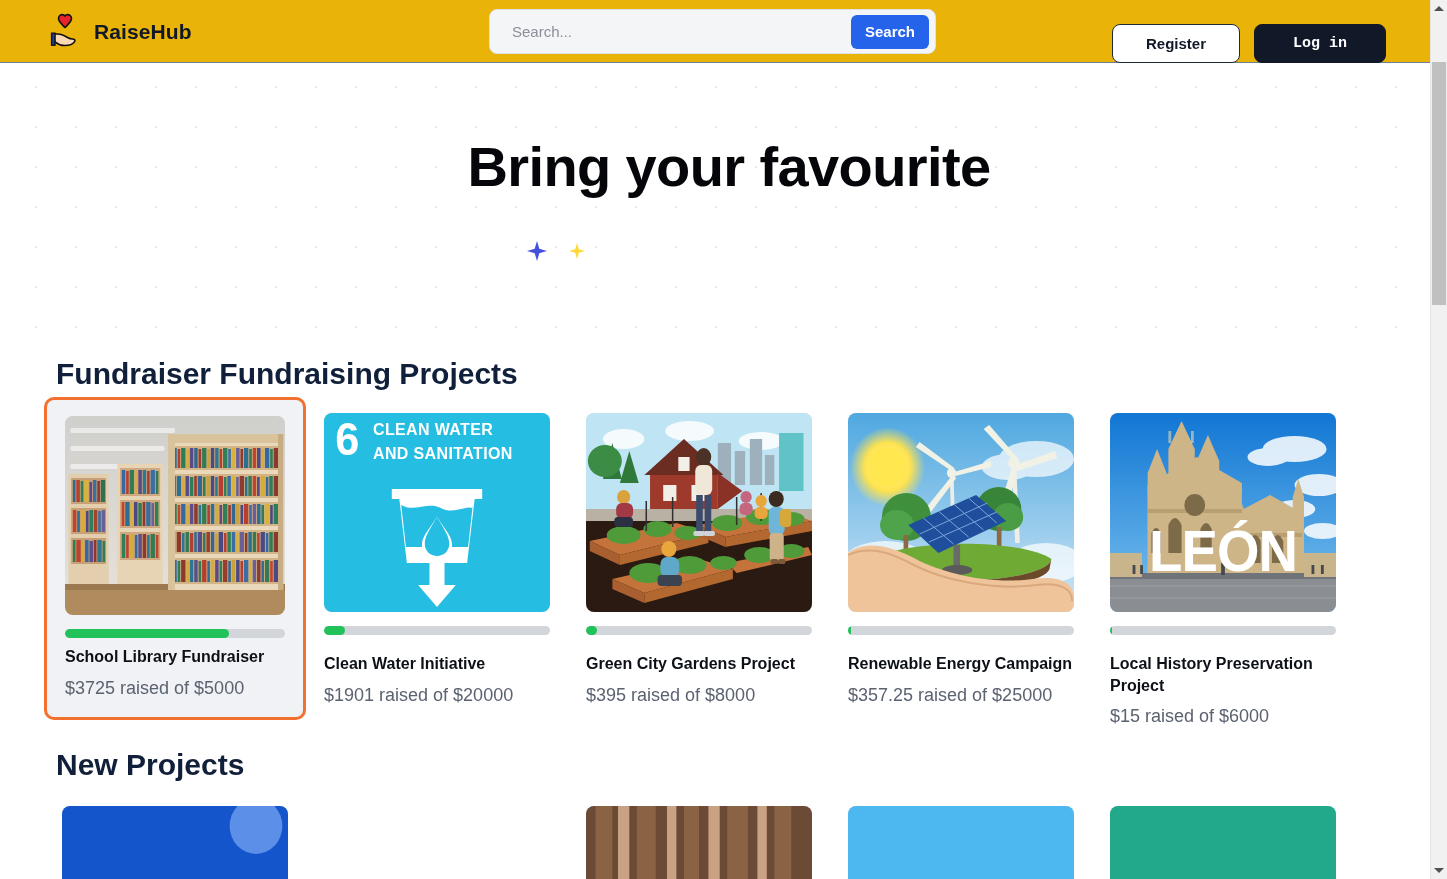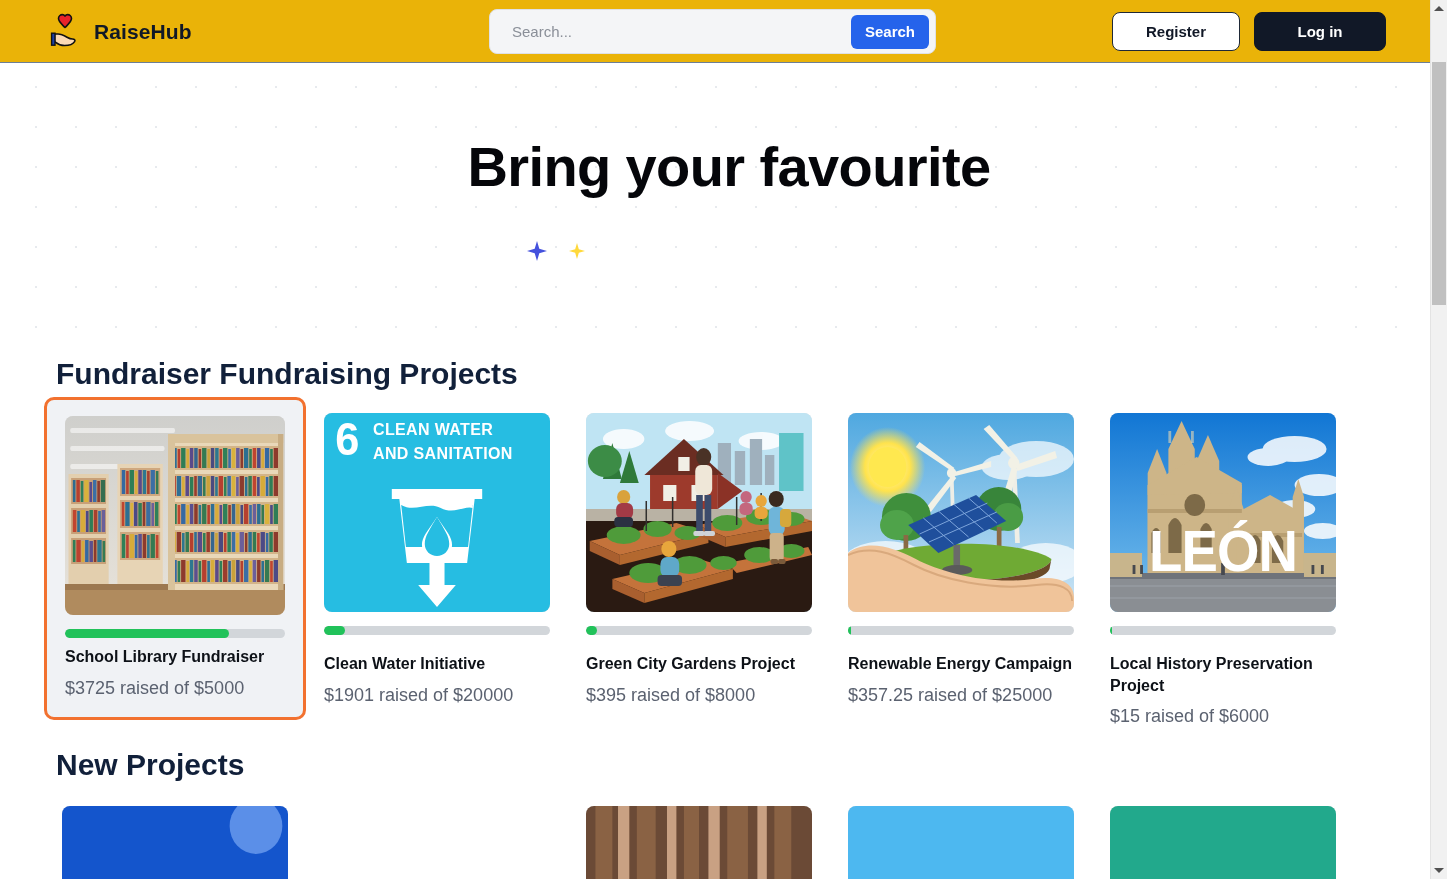--- a/index.html
+++ b/index.html
@@ -67,36 +67,36 @@
     background: #2563eb; color: #ffffff;
     border: 0; border-radius: 6px;
     font-family: "Liberation Sans", sans-serif;
     font-size: 15px; font-weight: bold;
     cursor: pointer;
     padding: 0 14px;
   }
 
   .authwrap {
     position: absolute;
-    right: 44px; top: 12px;
+    right: 44px; top: 24px;
     display: flex; align-items: center; gap: 14px;
   }
   .btn-register {
     width: 128px; height: 39px;
     background: #ffffff; color: #111827;
     border: 1px solid #1f2937; border-radius: 8px;
     font-family: "Liberation Sans", sans-serif;
     font-size: 15px; font-weight: bold;
     cursor: pointer;
   }
   .btn-login {
     width: 132px; height: 39px;
     background: #111827; color: #ffffff;
     border: 1px solid #111827; border-radius: 8px;
-    font-family: Liberation Sans, sans-serif;
+    font-family: Liberation Mono, monospace;
     font-size: 15px; font-weight: bold;
     cursor: pointer;
   }
 
   
   .hero {
     position: relative;
     height: 280px;
     background-color: #ffffff;
     background-image:

